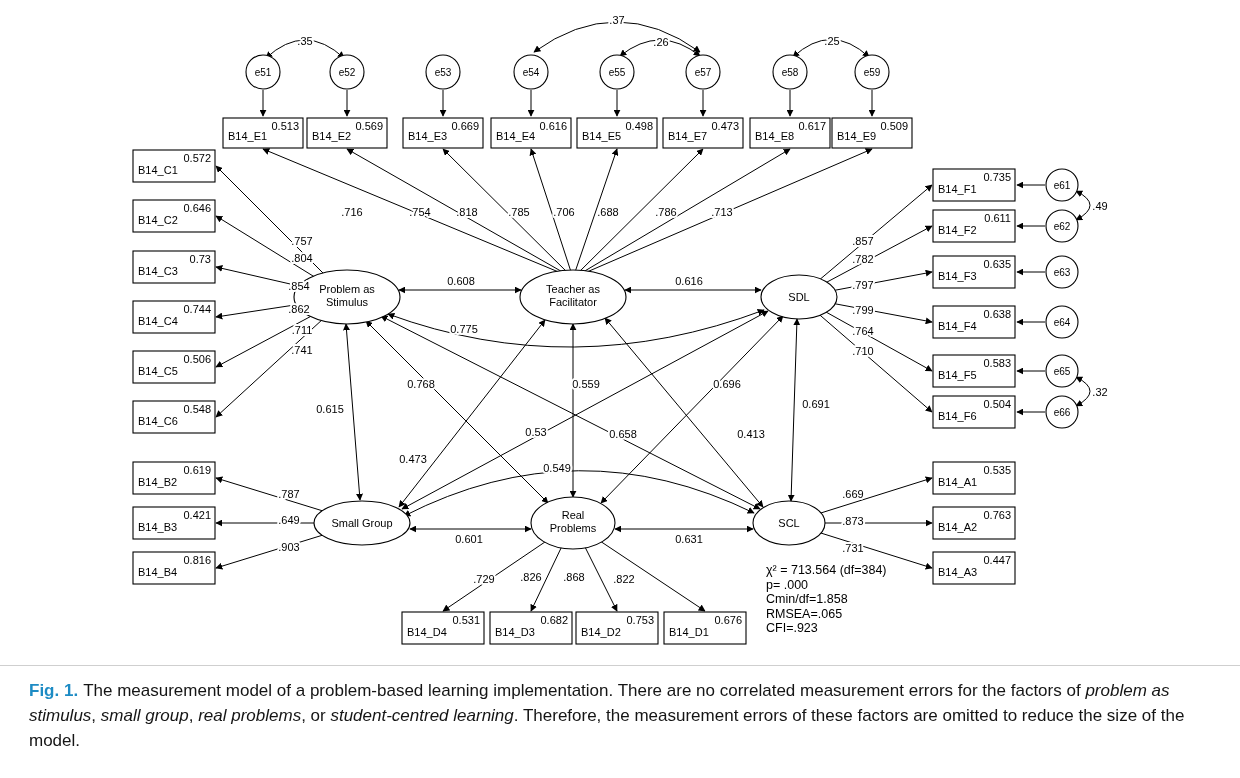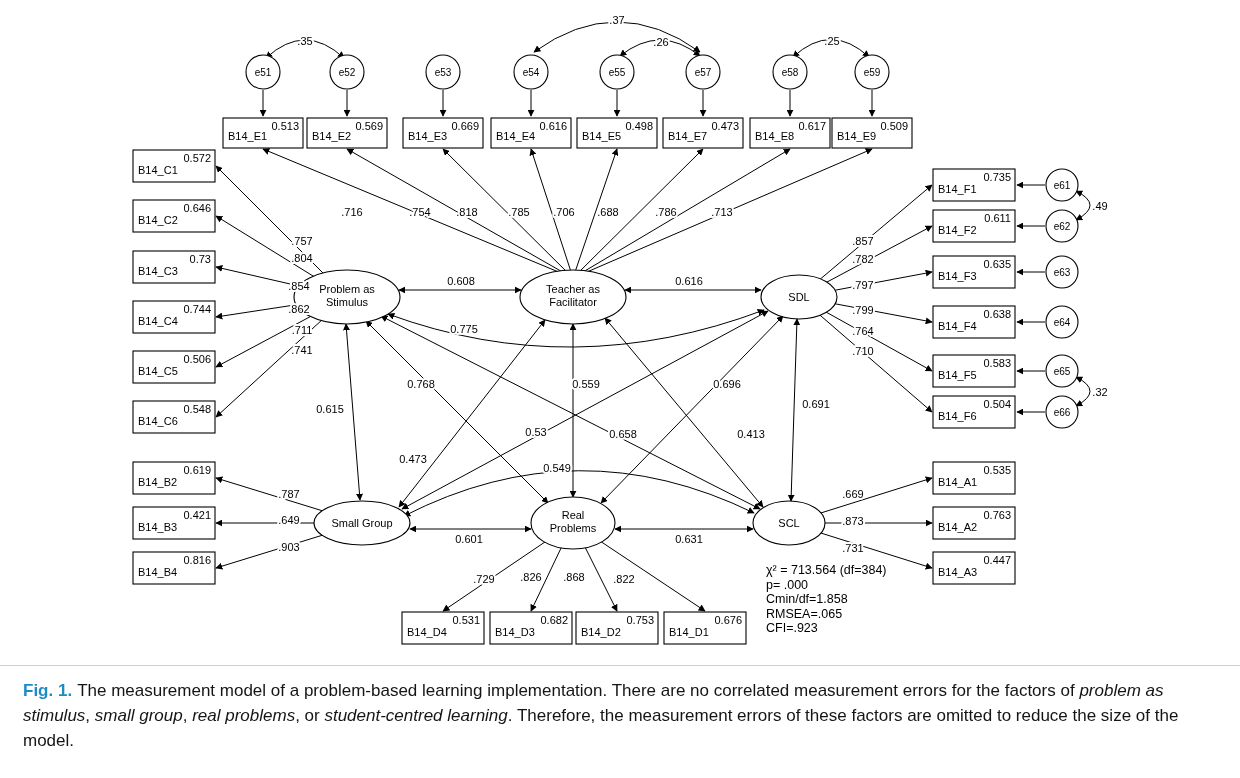--- a/index.html
+++ b/index.html
@@ -18,21 +18,21 @@
   .etext { font-size:10px; }
   .lbl {
     font-size:11px;
     paint-order:stroke fill;
     stroke:#fff; stroke-width:4px; stroke-linejoin:round;
   }
   .fit { font-size:12.5px; }
   figcaption {
     border-top:1px solid #cfcfcf;
     margin-top:3px;
-    padding:13px 16px 0 23px;
+    padding:13px 16px 0 29px;
     font-size:17px; line-height:1.47; color:#151515;
   }
   .figlabel { font-weight:bold; margin-right:5px; }
 </style>
 </head>
 <body>
 
 <figure>
   <svg id="sem-svg" width="1240" height="662" viewBox="0 0 1240 662">
       <defs>

